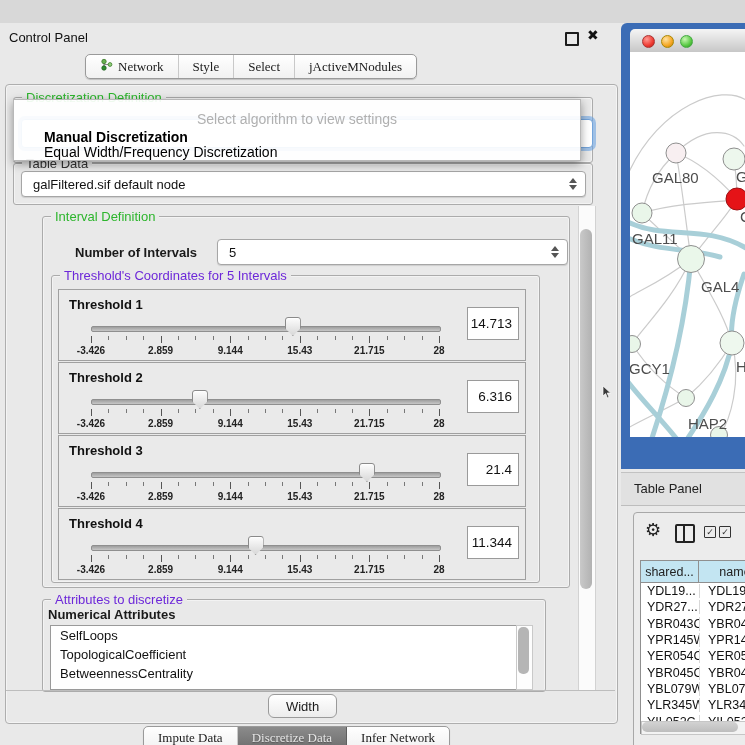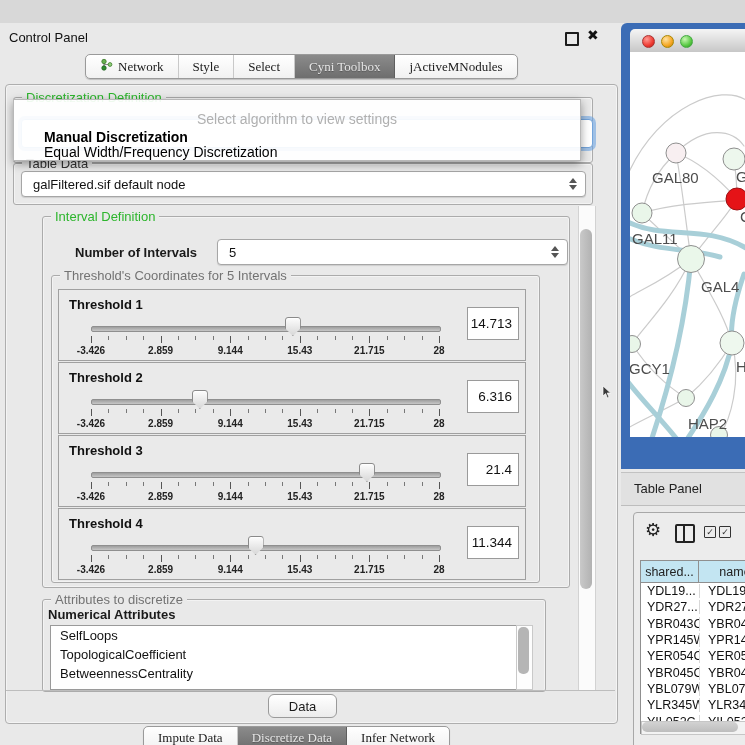--- a/index.html
+++ b/index.html
@@ -24,21 +24,21 @@
   .tab.sel{background:linear-gradient(#8b8b8b,#6e6e6e);color:#e6e6e6;border-right-color:#5f5f5f;text-shadow:0 1px 1px rgba(0,0,0,.3);}
 
   
   #outer-panel{left:5px;top:61px;width:611px;height:638px;border:1px solid #aeaeae;border-radius:4px;
                background:#e9e9e9;box-shadow:inset 0 0 0 1px #f4f4f4;}
 
   
   .group{border:1px solid #ababab;border-radius:3px;box-shadow:inset 0 0 0 1px #f3f3f3;}
   .gtitle{position:absolute;top:-8px;left:8px;background:#e9e9e9;padding:0 4px;font-size:13px;line-height:15px;}
   .gtitle.green{color:#2cb52c;}
-  .gtitle.blue{color:#737373;}
+  .gtitle.blue{color:#6d28d9;}
   .gtitle.plain{color:#333;}
 
   
   .combo{background:#ffffff;border:1px solid #a6a6a6;border-radius:4px;font-size:13px;color:#111;
          display:flex;align-items:center;box-shadow:0 1px 1px rgba(0,0,0,.12);}
   .combo .cval{padding-left:11px;flex:1;}
   .spinner{width:9px;margin-right:8px;display:flex;flex-direction:column;align-items:center;gap:2px;}
   .spinner i{width:0;height:0;border-left:4px solid transparent;border-right:4px solid transparent;}
   .spinner i.up{border-bottom:5px solid #555;}
   .spinner i.dn{border-top:5px solid #555;}
@@ -139,23 +139,20 @@
             <circle cx="4" cy="10" r="2.2" fill="#2f8f2f" stroke="#1e601e" stroke-width="0.8"></circle>
             <circle cx="10" cy="6.5" r="1.9" fill="#8fd07a" stroke="#3c7a2a" stroke-width="0.8"></circle>
           </svg></span>
         <span>Network</span>
       </div>
       <div class="tab">
         <span>Style</span>
       </div>
       <div class="tab">
         <span>Select</span>
-      </div>
-      <div class="tab sel">
-        <span>Cyni Toolbox</span>
       </div>
       <div class="tab">
         <span>jActiveMNodules</span>
       </div>
     </div>
 
   <div class="abs" id="outer-panel"></div>
 
   <div class="abs group" style="left:13px;top:74px;width:578px;height:64px;">
     <span class="gtitle green">Discretization Definition</span>
@@ -334,21 +331,21 @@
   <div class="abs" id="attr-list">
       <div class="attr-item">SelfLoops</div>
       <div class="attr-item">TopologicalCoefficient</div>
       <div class="attr-item">BetweennessCentrality</div>
     </div>
   <div class="abs" id="attr-sbar">
     <div class="abs" id="attr-thumb" style="left:1px;top:1px;"></div>
   </div>
 
   <div class="abs" id="panel-sep"></div>
-  <div class="abs" id="apply-btn">Data</div>
+  <div class="abs" id="apply-btn">Width</div>
 
   <div class="abs tabstrip" id="bottom-tabs">
       <div class="tab">
         <span>Impute Data</span>
       </div>
       <div class="tab sel">
         <span>Discretize Data</span>
       </div>
       <div class="tab">
         <span>Infer Network</span>

